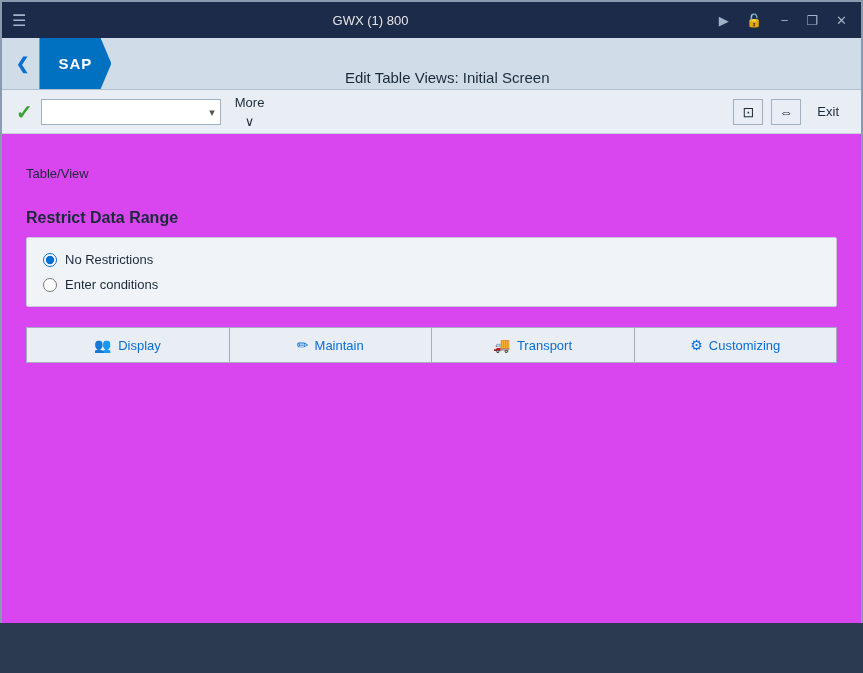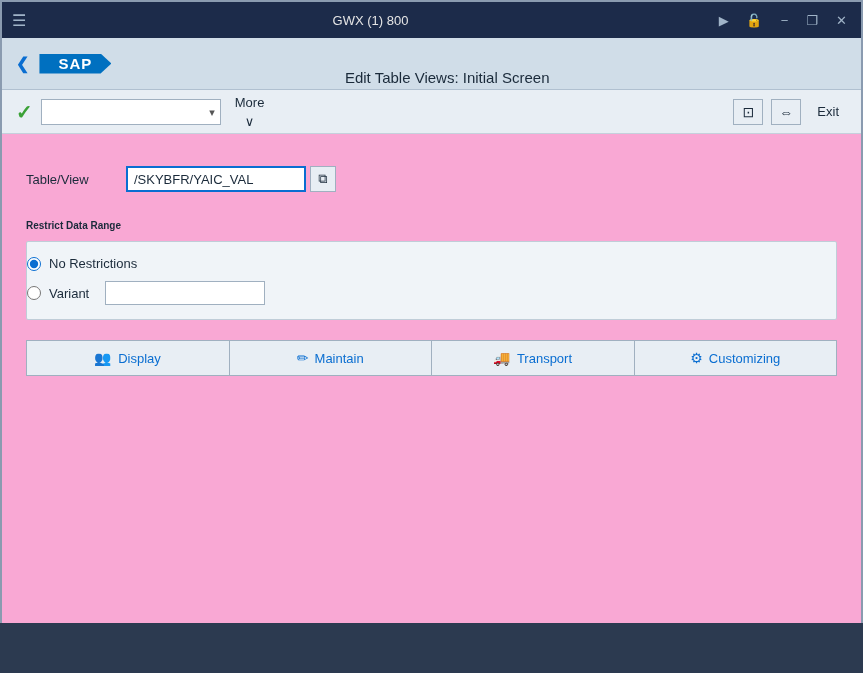--- a/index.html
+++ b/index.html
@@ -53,21 +53,21 @@
       font-weight: bold;
     }
     .sap-logo {
       background: #0070c0;
       color: white;
       font-weight: bold;
       font-size: 15px;
       padding: 5px 6px;
       clip-path: polygon(0 0, 85% 0, 100% 50%, 85% 100%, 0 100%);
       width: 72px;
-      height: 20px;
+      height: 51px;
       display: flex;
       align-items: center;
       justify-content: center;
       margin-right: 16px;
       letter-spacing: 1px;
     }
     .screen-title {
       font-size: 15px;
       color: #1a2a3a;
       font-weight: normal;
@@ -144,21 +144,21 @@
     }
     .exit-btn {
       cursor: pointer;
       color: #1a2a3a;
       font-size: 13px;
       padding: 3px 8px;
     }
 
     
     .main-content {
-      background: #f9a8d4;
+      background: #d946ef;
       padding: 24px 24px 16px 24px;
       height: calc(673px - 36px - 52px - 44px - 50px);
     }
 
     
     .field-row {
       display: flex;
       align-items: center;
       margin-bottom: 28px;
       margin-top: 8px;
@@ -191,29 +191,29 @@
       cursor: pointer;
       display: flex;
       align-items: center;
       justify-content: center;
       font-size: 13px;
       color: #1a2a3a;
     }
 
     
     .section-title {
-      font-size: 10px;
+      font-size: 16px;
       font-weight: bold;
       color: #1a2a3a;
       margin-bottom: 10px;
     }
     .restrict-box {
       border: 1px solid #c0cdd8;
       background: #f0f4f8;
-      padding: 14px 0;
+      padding: 14px 16px;
       border-radius: 2px;
       margin-bottom: 20px;
     }
     .radio-row {
       display: flex;
       align-items: center;
       margin-bottom: 10px;
       gap: 8px;
     }
     .radio-row:last-child { margin-bottom: 0; }
@@ -319,42 +319,35 @@
   <div class="toolbar-icon-btn">
     <span>⇔</span>
   </div>
   <div class="exit-btn">Exit</div>
 </div>
 
 <div class="main-content">
 
   <div class="field-row">
     <div class="field-label">Table/View</div>
-    <div class="field-input-wrap">
-      <input class="table-view-input" type="text" value="/SKYBFR/YAIC_VAL" style="">
-      <div class="copy-btn">
-        <span>⧉</span>
-      </div>
-    </div>
   </div>
 
   <div class="section-title">Restrict Data Range</div>
   <div class="restrict-box">
 
     <div class="radio-row">
       <input type="radio" class="radio-input" name="restrict" id="no-restrictions" checked="" style="">
       <label class="radio-label" for="no-restrictions">No Restrictions</label>
     </div>
 
-
     <div class="radio-row">
-      <input type="radio" class="radio-input" name="restrict" id="variant" style="">
-      <label class="radio-label" for="variant">Variant</label>
-      <input type="text" class="variant-input" style="">
+      <input type="radio" class="radio-input" name="restrict" id="enter-conditions" style="">
+      <label class="radio-label" for="enter-conditions">Enter conditions</label>
     </div>
+
   </div>
 
   <div class="action-buttons">
     <button class="action-btn">
       <span class="btn-icon">👥</span>
       <span>Display</span>
     </button>
     <button class="action-btn">
       <span class="btn-icon">✏</span>
       <span>Maintain</span>

